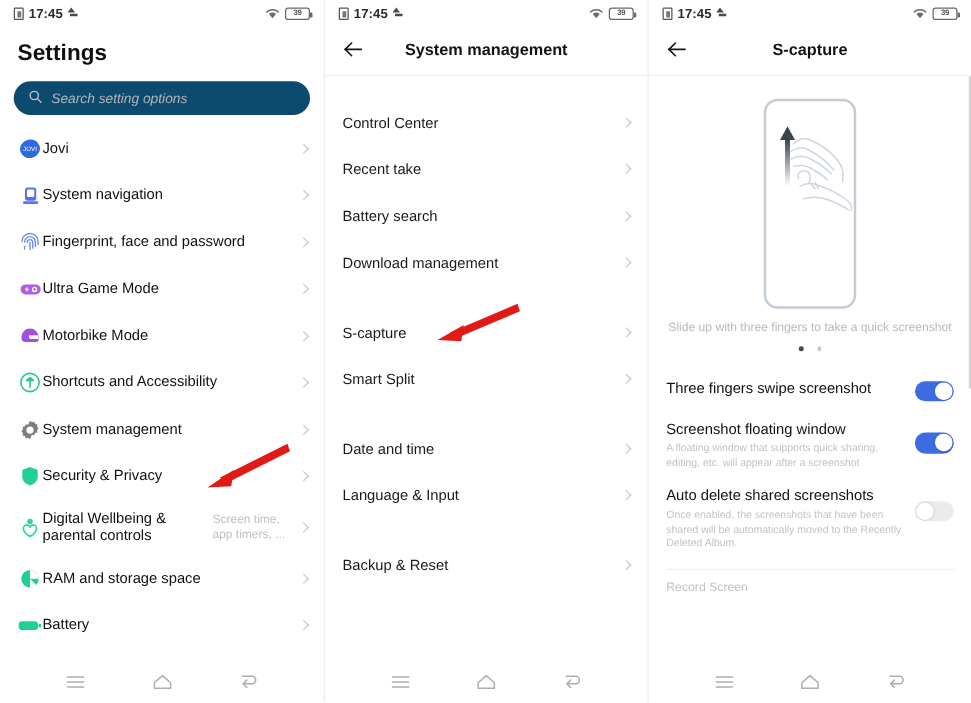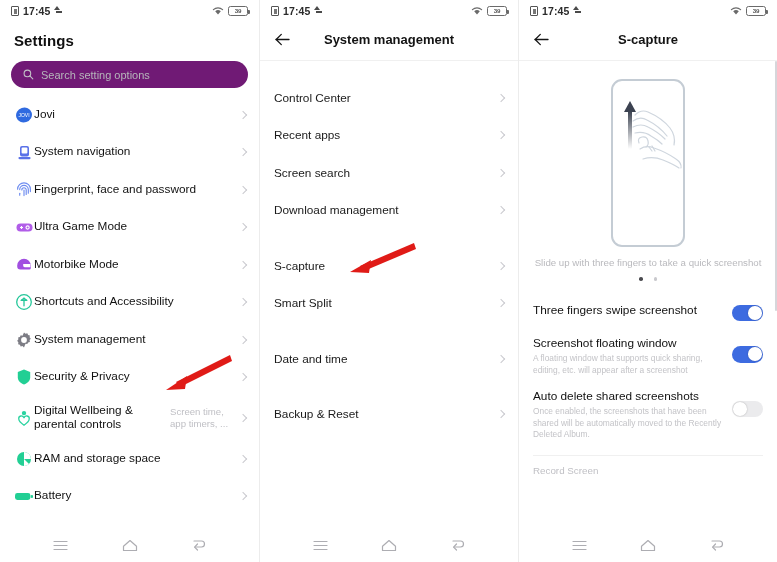--- a/index.html
+++ b/index.html
@@ -59,27 +59,27 @@
     content: ""; position: absolute; right: -3px; top: 3px;
     width: 1.6px; height: 4px; background: #6a6a6a; border-radius: 0 1px 1px 0;
   }
   .sb-batt span {
     font-size: 6.2px; font-weight: bold; color: #555; line-height: 1;
     letter-spacing: -0.2px;
   }
 
   
   .big-title {
-    font-size: 15px; font-weight: bold; color: #101010;
+    font-size: 18px; font-weight: bold; color: #101010;
     padding: 10px 14px 12px 14px; letter-spacing: 0.1px;
   }
   .searchbar {
     margin: 0 11px 8px 11px; height: 27px;
-    background: #701a75; border-radius: 14px;
-    display: flex; align-items: center; gap: 7px; padding: 0 12px;
+    background: #0c4a6e; border-radius: 14px;
+    display: flex; align-items: center; gap: 7px; padding: 0 12px; font-style: italic;
   }
   .searchbar .mag { flex: 0 0 auto; }
   .searchbar .ph { font-size: 11px; color: #b6b6bb; }
 
   .list { flex: 1 1 auto; overflow: hidden; }
   .srow {
     display: flex; align-items: center;
     height: 37.5px; padding: 0 13px 0 14px; 
     position: relative;
   }
@@ -408,25 +408,25 @@
     <div class="hdr-sep"></div>
 
     <div class="list">
       <div class="mgap"></div>
 
       <div class="mrow">
         <span class="lbl">Control Center</span>
         <span class="chev"></span>
       </div>
       <div class="mrow">
-        <span class="lbl">Recent apps</span>
-        <span class="chev"></span>
-      </div>
-      <div class="mrow">
-        <span class="lbl">Screen search</span>
+        <span class="lbl">Recent take</span>
+        <span class="chev"></span>
+      </div>
+      <div class="mrow">
+        <span class="lbl">Battery search</span>
         <span class="chev"></span>
       </div>
       <div class="mrow">
         <span class="lbl">Download management</span>
         <span class="chev"></span>
       </div>
 
       <div class="mgap"></div>
 
       <div class="mrow">
@@ -435,20 +435,24 @@
       </div>
       <div class="mrow">
         <span class="lbl">Smart Split</span>
         <span class="chev"></span>
       </div>
 
       <div class="mgap"></div>
 
       <div class="mrow">
         <span class="lbl">Date and time</span>
+        <span class="chev"></span>
+      </div>
+      <div class="mrow">
+        <span class="lbl">Language &amp; Input</span>
         <span class="chev"></span>
       </div>
 
       <div class="mgap"></div>
 
       <div class="mrow">
         <span class="lbl">Backup &amp; Reset</span>
         <span class="chev"></span>
       </div>
     </div>

